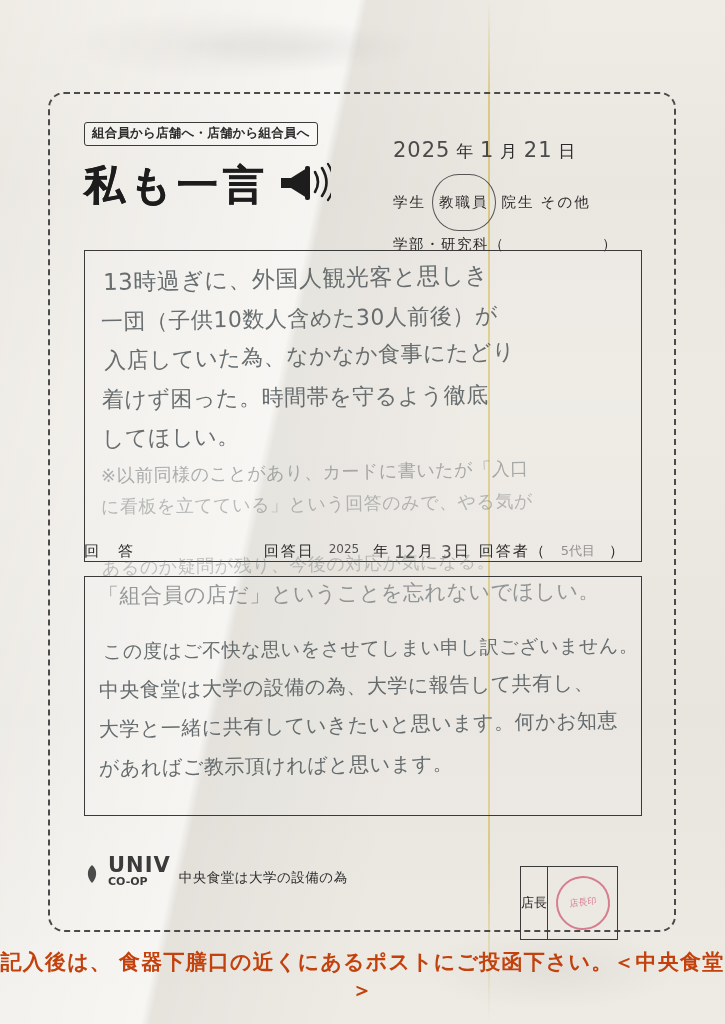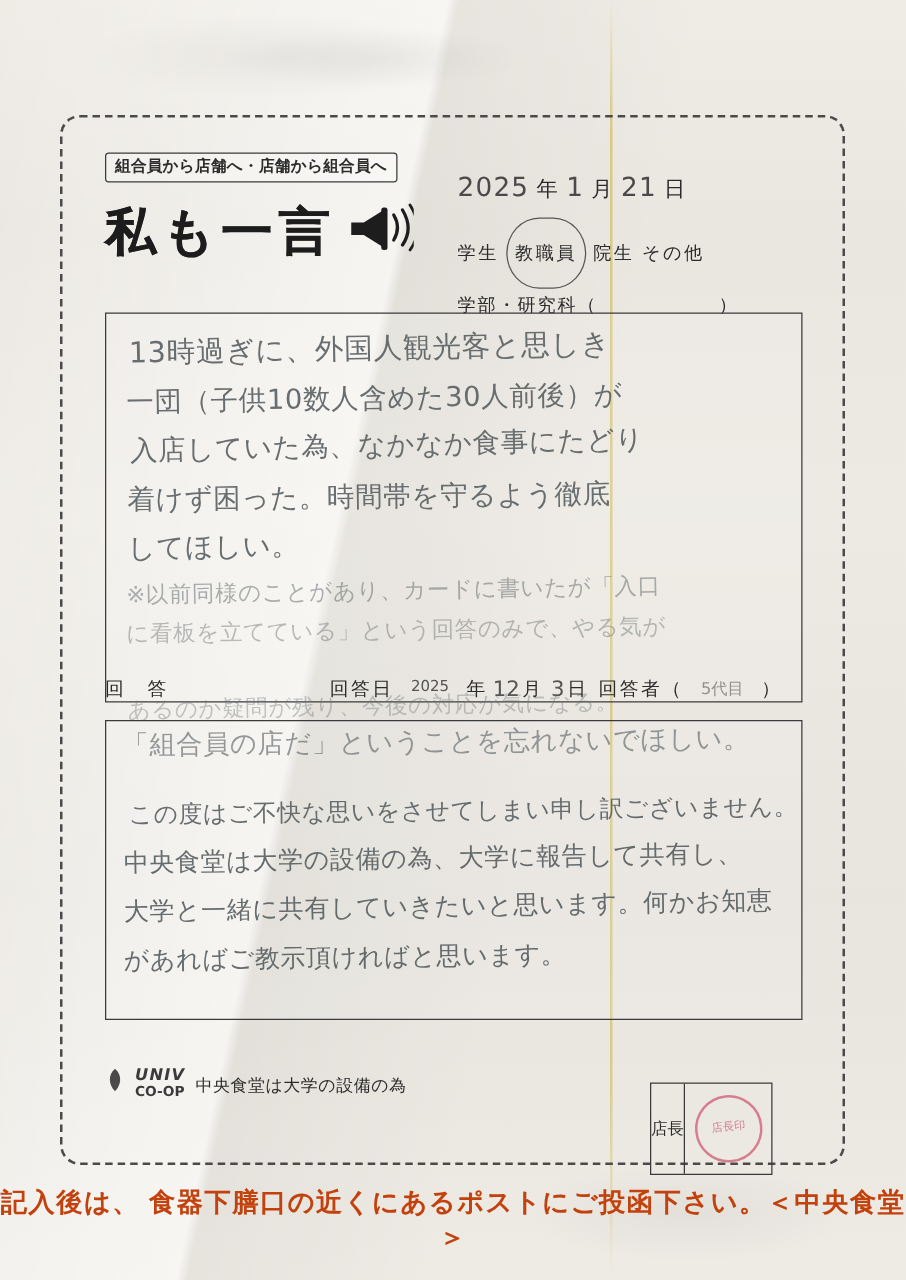--- a/index.html
+++ b/index.html
@@ -44,21 +44,21 @@
     margin-top:12px;display:flex;gap:8px;
   }
   .title-text{
     font-size:41px;font-weight:bold;color:#1d1d1d;letter-spacing:5px;
     font-family:"DejaVu Sans", sans-serif;
     -webkit-text-stroke:0.4px #1d1d1d;
   }
   .megaphone{margin-top:4px;}
 
   
-  .hdr-right{position:absolute;left:316px;top:44px;width:260px;color:#2b2b2b;}
+  .hdr-right{position:absolute;left:343px;top:44px;width:260px;color:#2b2b2b;}
   .hand{
     font-family:"DejaVu Sans", sans-serif;
     color:#3a3a3a;
   }
   .date-line{font-size:17px;letter-spacing:1px;white-space:nowrap;}
   .date-val{font-size:21px;color:#4a4a4a;}
   .role-line{font-size:14.5px;margin-top:11px;letter-spacing:2px;}
   .circled{
     display:inline-block;padding:18px 6px;border:1.6px solid #555;border-radius:50%/60%;
   }
@@ -96,21 +96,21 @@
   .ink1{color:#5d6365;}
   .ink2{color:#60686a;}
 
   
   .coop{
     position:absolute;left:34px;top:760px;display:flex;align-items:flex-end;gap:8px;
   }
   .coop-mark{
     font-family:"DejaVu Sans", sans-serif;font-size:11px;line-height:1.05;color:#3b3b3b;font-weight:bold;
   }
-  .coop-mark .u{font-size:13px;letter-spacing:1px;font-style:italic;}
+  .coop-mark .u{font-size:21px;letter-spacing:1px;}
   .coop-name{font-size:13.5px;color:#2b2b2b;letter-spacing:.5px;padding-bottom:1px;}
 
   
   .stamp-box{
     position:absolute;left:470px;top:736px;width:96px;height:72px;border:1.5px solid #3a3a3a;
     display:flex;
     margin-top:36px;
   }
   .stamp-label{
     width:26px;border-right:1.5px solid #3a3a3a;display:flex;flex-direction:column;

